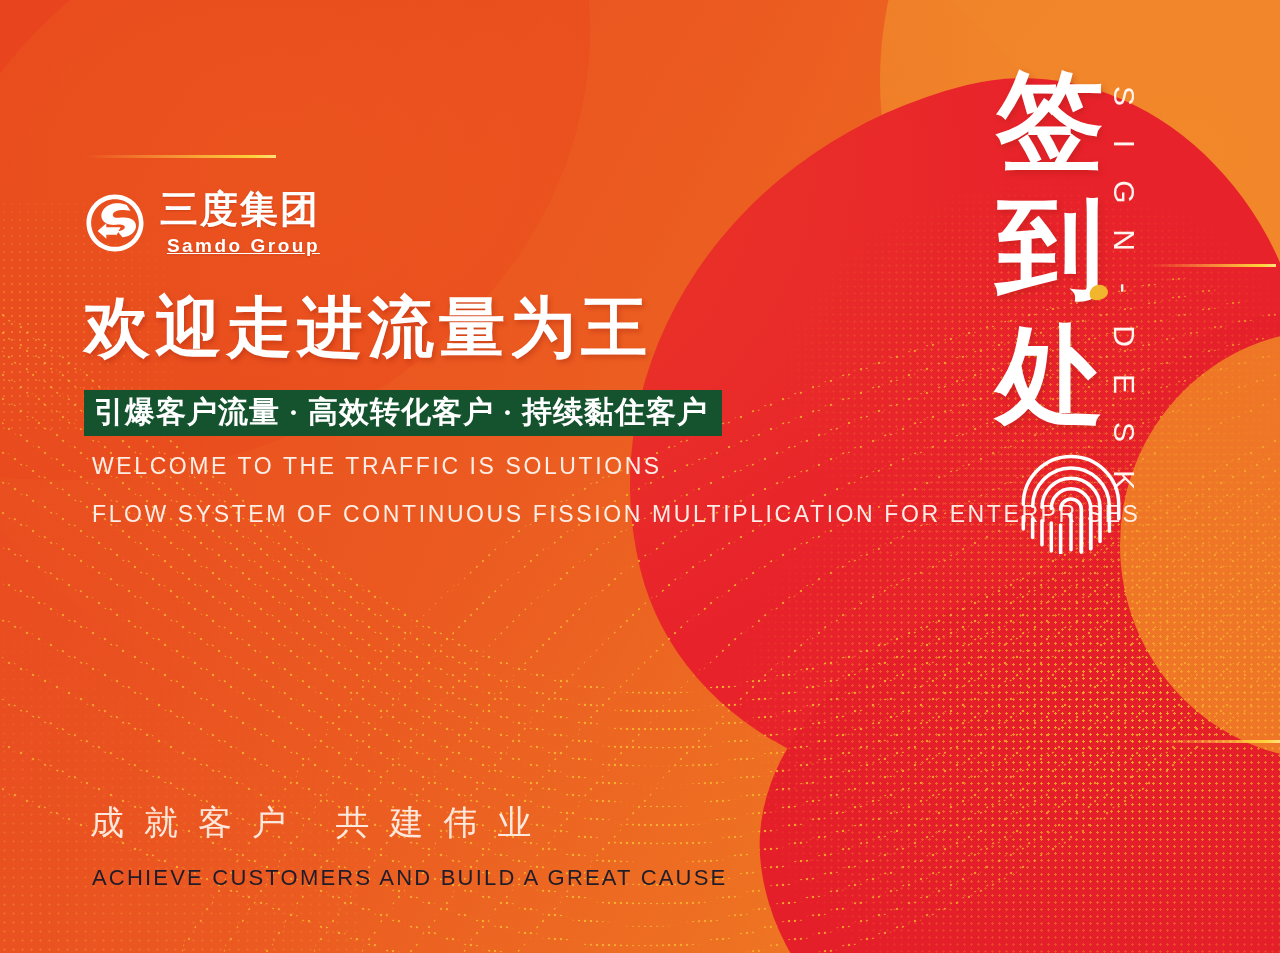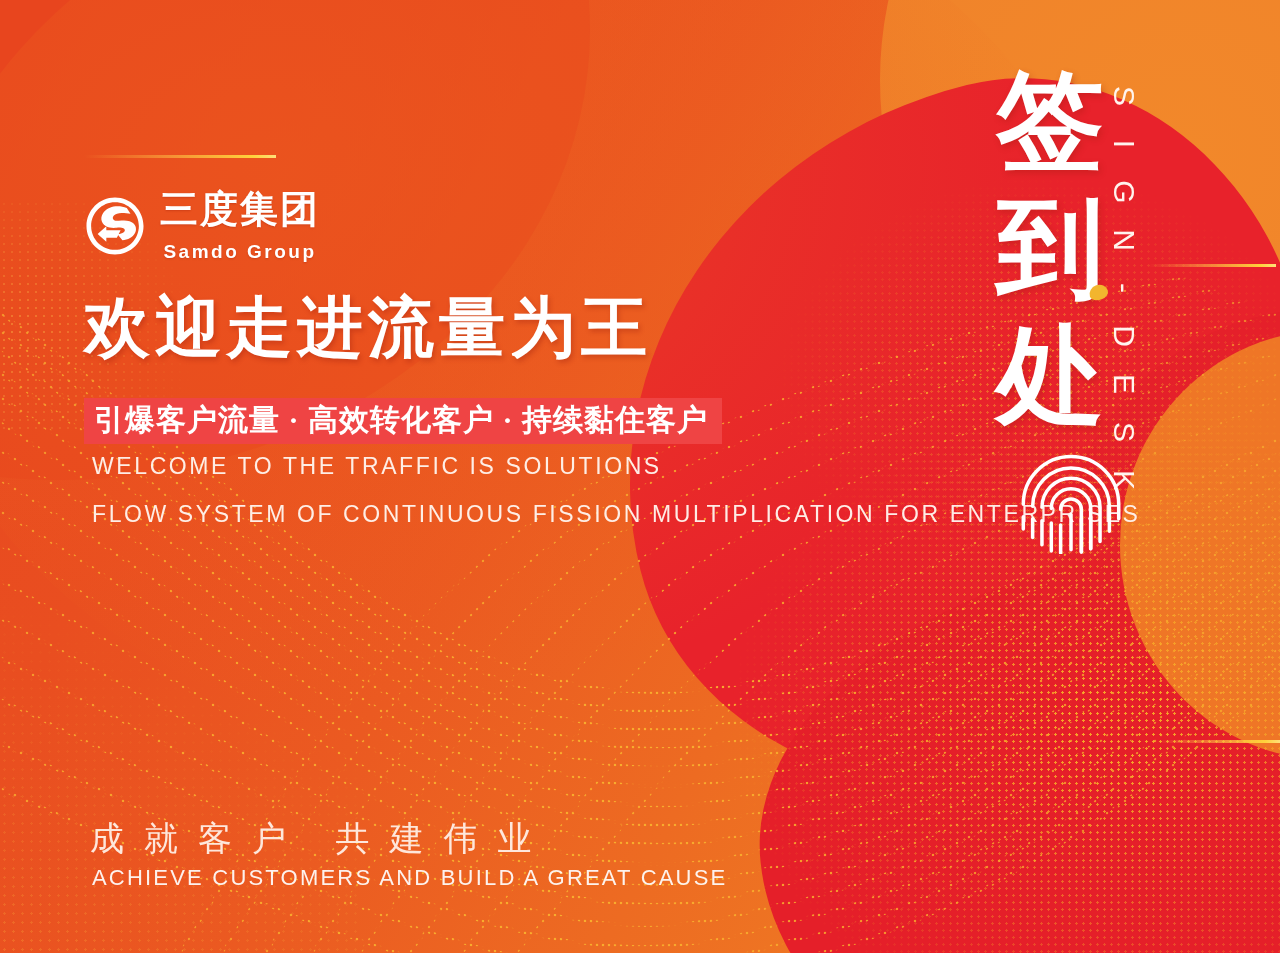--- a/index.html
+++ b/index.html
@@ -125,47 +125,48 @@
 
   
   .content { position:absolute; inset:0; }
 
   
   .logo-row {
     position:absolute; left:84px; top:190px;
     display:flex; align-items:center; gap:14px;
   }
   .logo-mark { width:62px; height:62px; flex:none; }
-  .logo-wordmark { display:flex; flex-direction:column; gap:14px; }
+  .logo-wordmark { display:flex; flex-direction:column; gap:8px; }
   .logo-cn {
     font-size:38px; font-weight:700; color:#fff;
     letter-spacing:2px; line-height:1;
     text-shadow:0 1px 2px rgba(150,25,10,.30);
   }
   .logo-en {
     font-size:19px; font-weight:700; color:#fff;
     letter-spacing:2.5px; line-height:1;
-    text-align:center;
+    text-align:right;
     text-shadow:0 1px 2px rgba(150,25,10,.30);
+    text-decoration:underline;
   }
 
   
   .headline {
     position:absolute; left:84px; top:293px;
     font-family:Liberation Serif, serif;
     font-size:66px; font-weight:700; color:#fff;
     letter-spacing:5px; line-height:1.05;
     white-space:nowrap;
     text-shadow:2px 3px 5px rgba(150,25,12,.32);
   }
 
   
   .subtitle-band {
-    position:absolute; left:84px; top:398px;
-    background:#ef4444;
+    position:absolute; left:84px; top:390px;
+    background:#14532d;
     padding:5px 14px 7px 10px;
     display:inline-block;
   }
   .subtitle-band-text {
     font-family:"Liberation Serif","DejaVu Serif",serif;
     font-size:30px; font-weight:700; color:#fff;
     letter-spacing:1px; line-height:1.12;
     white-space:nowrap;
   }
 
@@ -178,25 +179,24 @@
     opacity:.97;
     margin-top:11px;
   }
 
   
   .tagline-cn {
     position:absolute; left:90px; top:800px;
     font-size:34px; font-weight:300; color:#FFEFE6;
     letter-spacing:20px; white-space:nowrap;
     opacity:.95;
-    margin-top:16px;
   }
   .tagline-en {
     position:absolute; left:92px; top:865px;
-    font-size:22px; font-weight:300; color:#ffffff;
+    font-size:22px; font-weight:300; color:#0f172a;
     letter-spacing:2.2px; white-space:nowrap;
     opacity:.92;
   }
 
   
   .vertical-cn {
     position:absolute; left:985px; top:58px;
     width:130px;
     font-family:"Liberation Serif","DejaVu Serif",serif;
     font-size:108px; font-weight:700; color:#fff;

